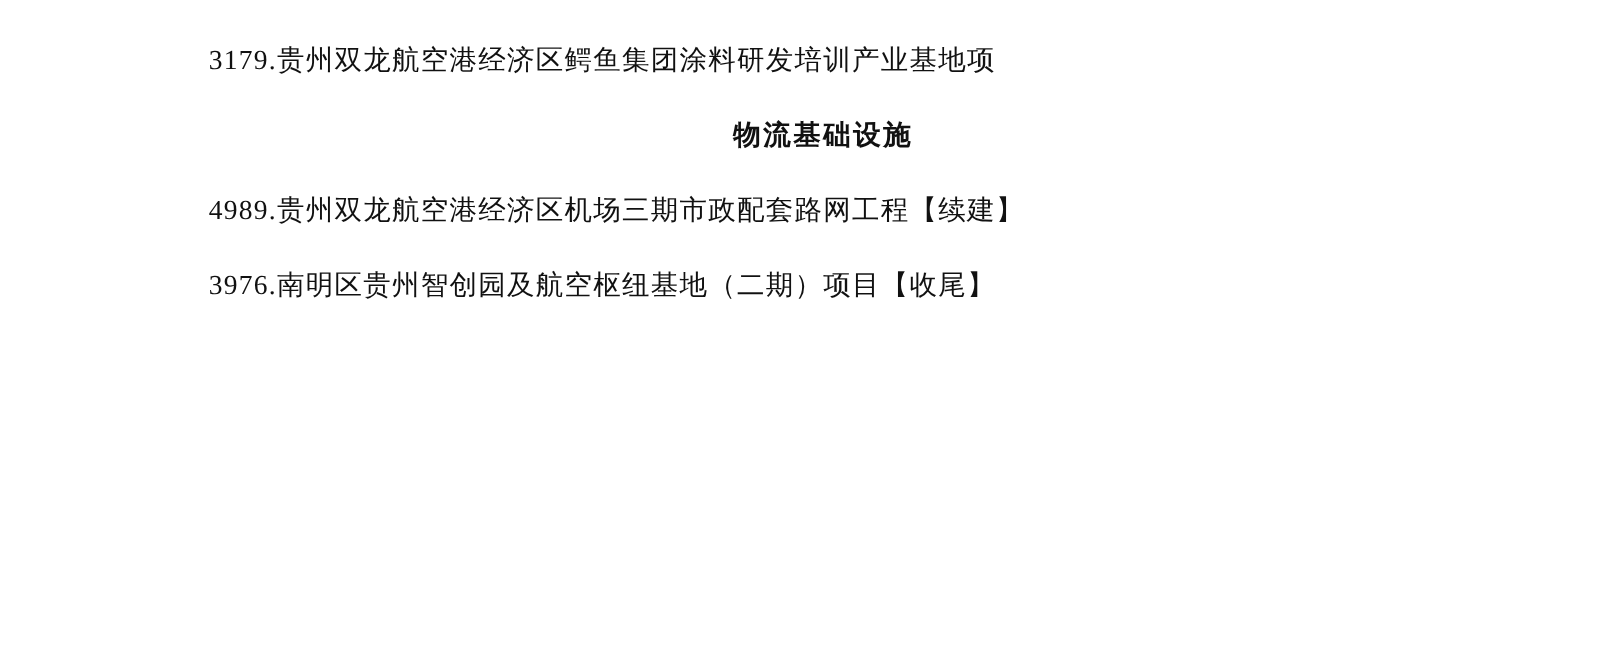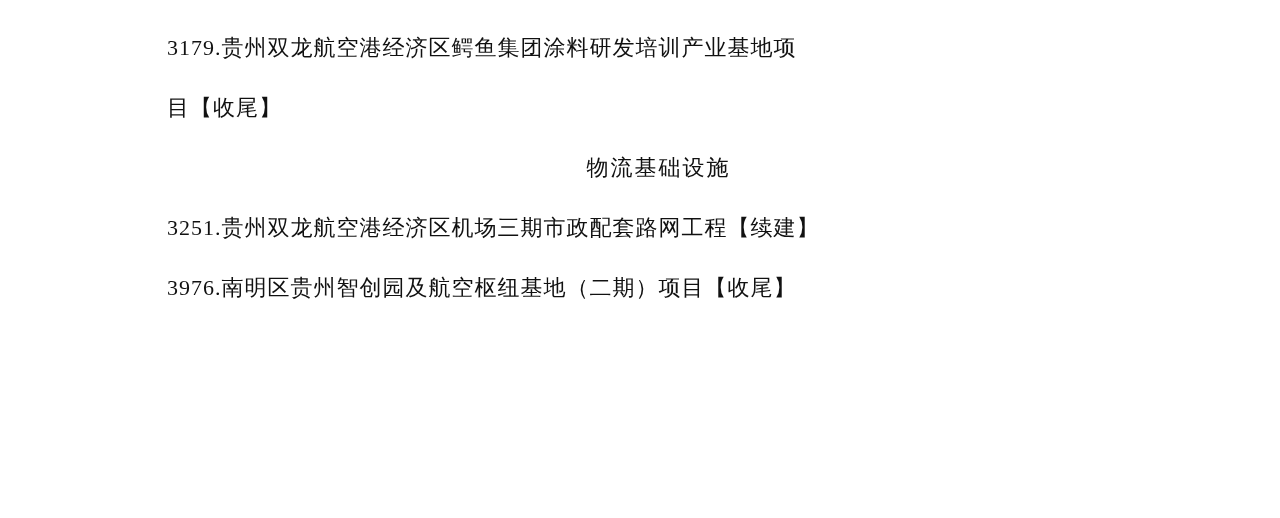--- a/index.html
+++ b/index.html
@@ -22,36 +22,35 @@
     height: 60px;
     line-height: 60px;
     white-space: nowrap;
     letter-spacing: 1px;
   }
   .doc-line.body {
     font-weight: normal;
     text-align: left;
   }
   .doc-line.heading {
-    font-weight: normal;
+    font-weight: bold;
     text-align: center;
     letter-spacing: 2px;
   }
 </style>
 </head>
 <body>
 
 <div class="doc-page">
 
   <div class="doc-line body">3179.贵州双龙航空港经济区鳄鱼集团涂料研发培训产业基地项</div>
 
-  <div class="doc-line body">目【收尾】</div>
 
   <div class="doc-line heading">物流基础设施</div>
 
 
 
-  <div class="doc-line body">3251.贵州双龙航空港经济区机场三期市政配套路网工程【续建】</div>
+  <div class="doc-line body">4989.贵州双龙航空港经济区机场三期市政配套路网工程【续建】</div>
 
   <div class="doc-line body">3976.南明区贵州智创园及航空枢纽基地（二期）项目【收尾】</div>
 
 
 </div>
 
 </body></html>

